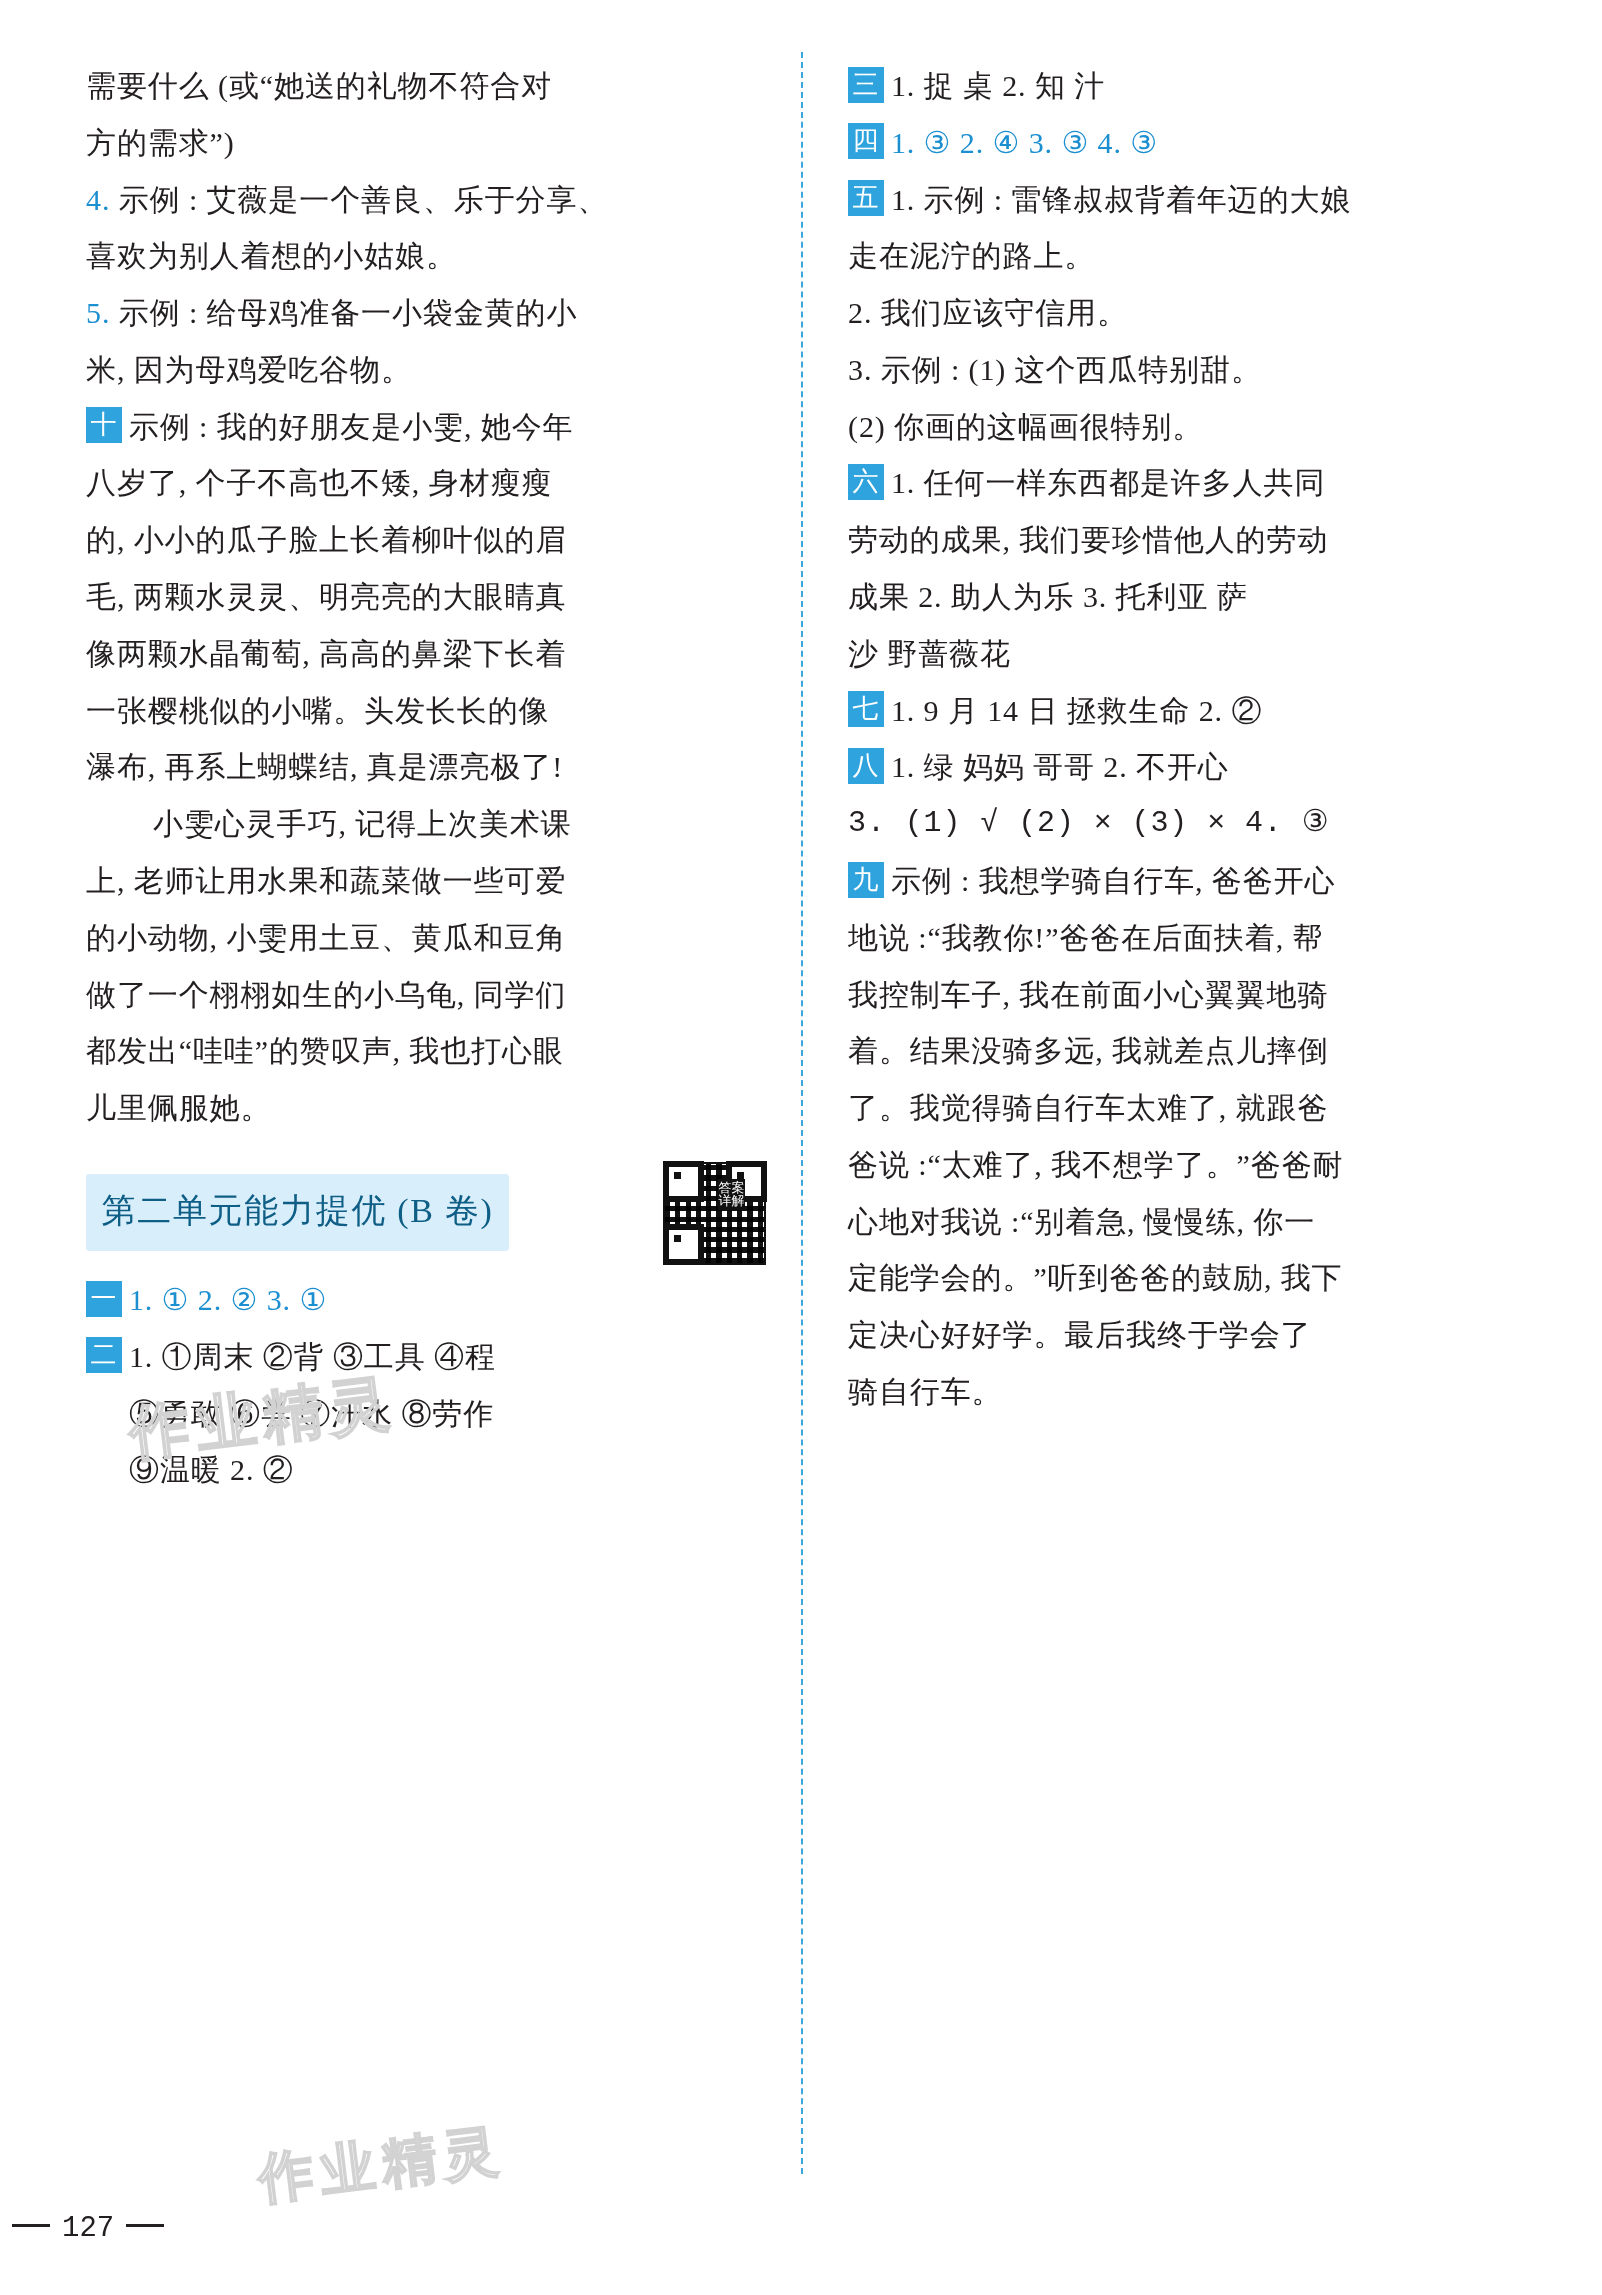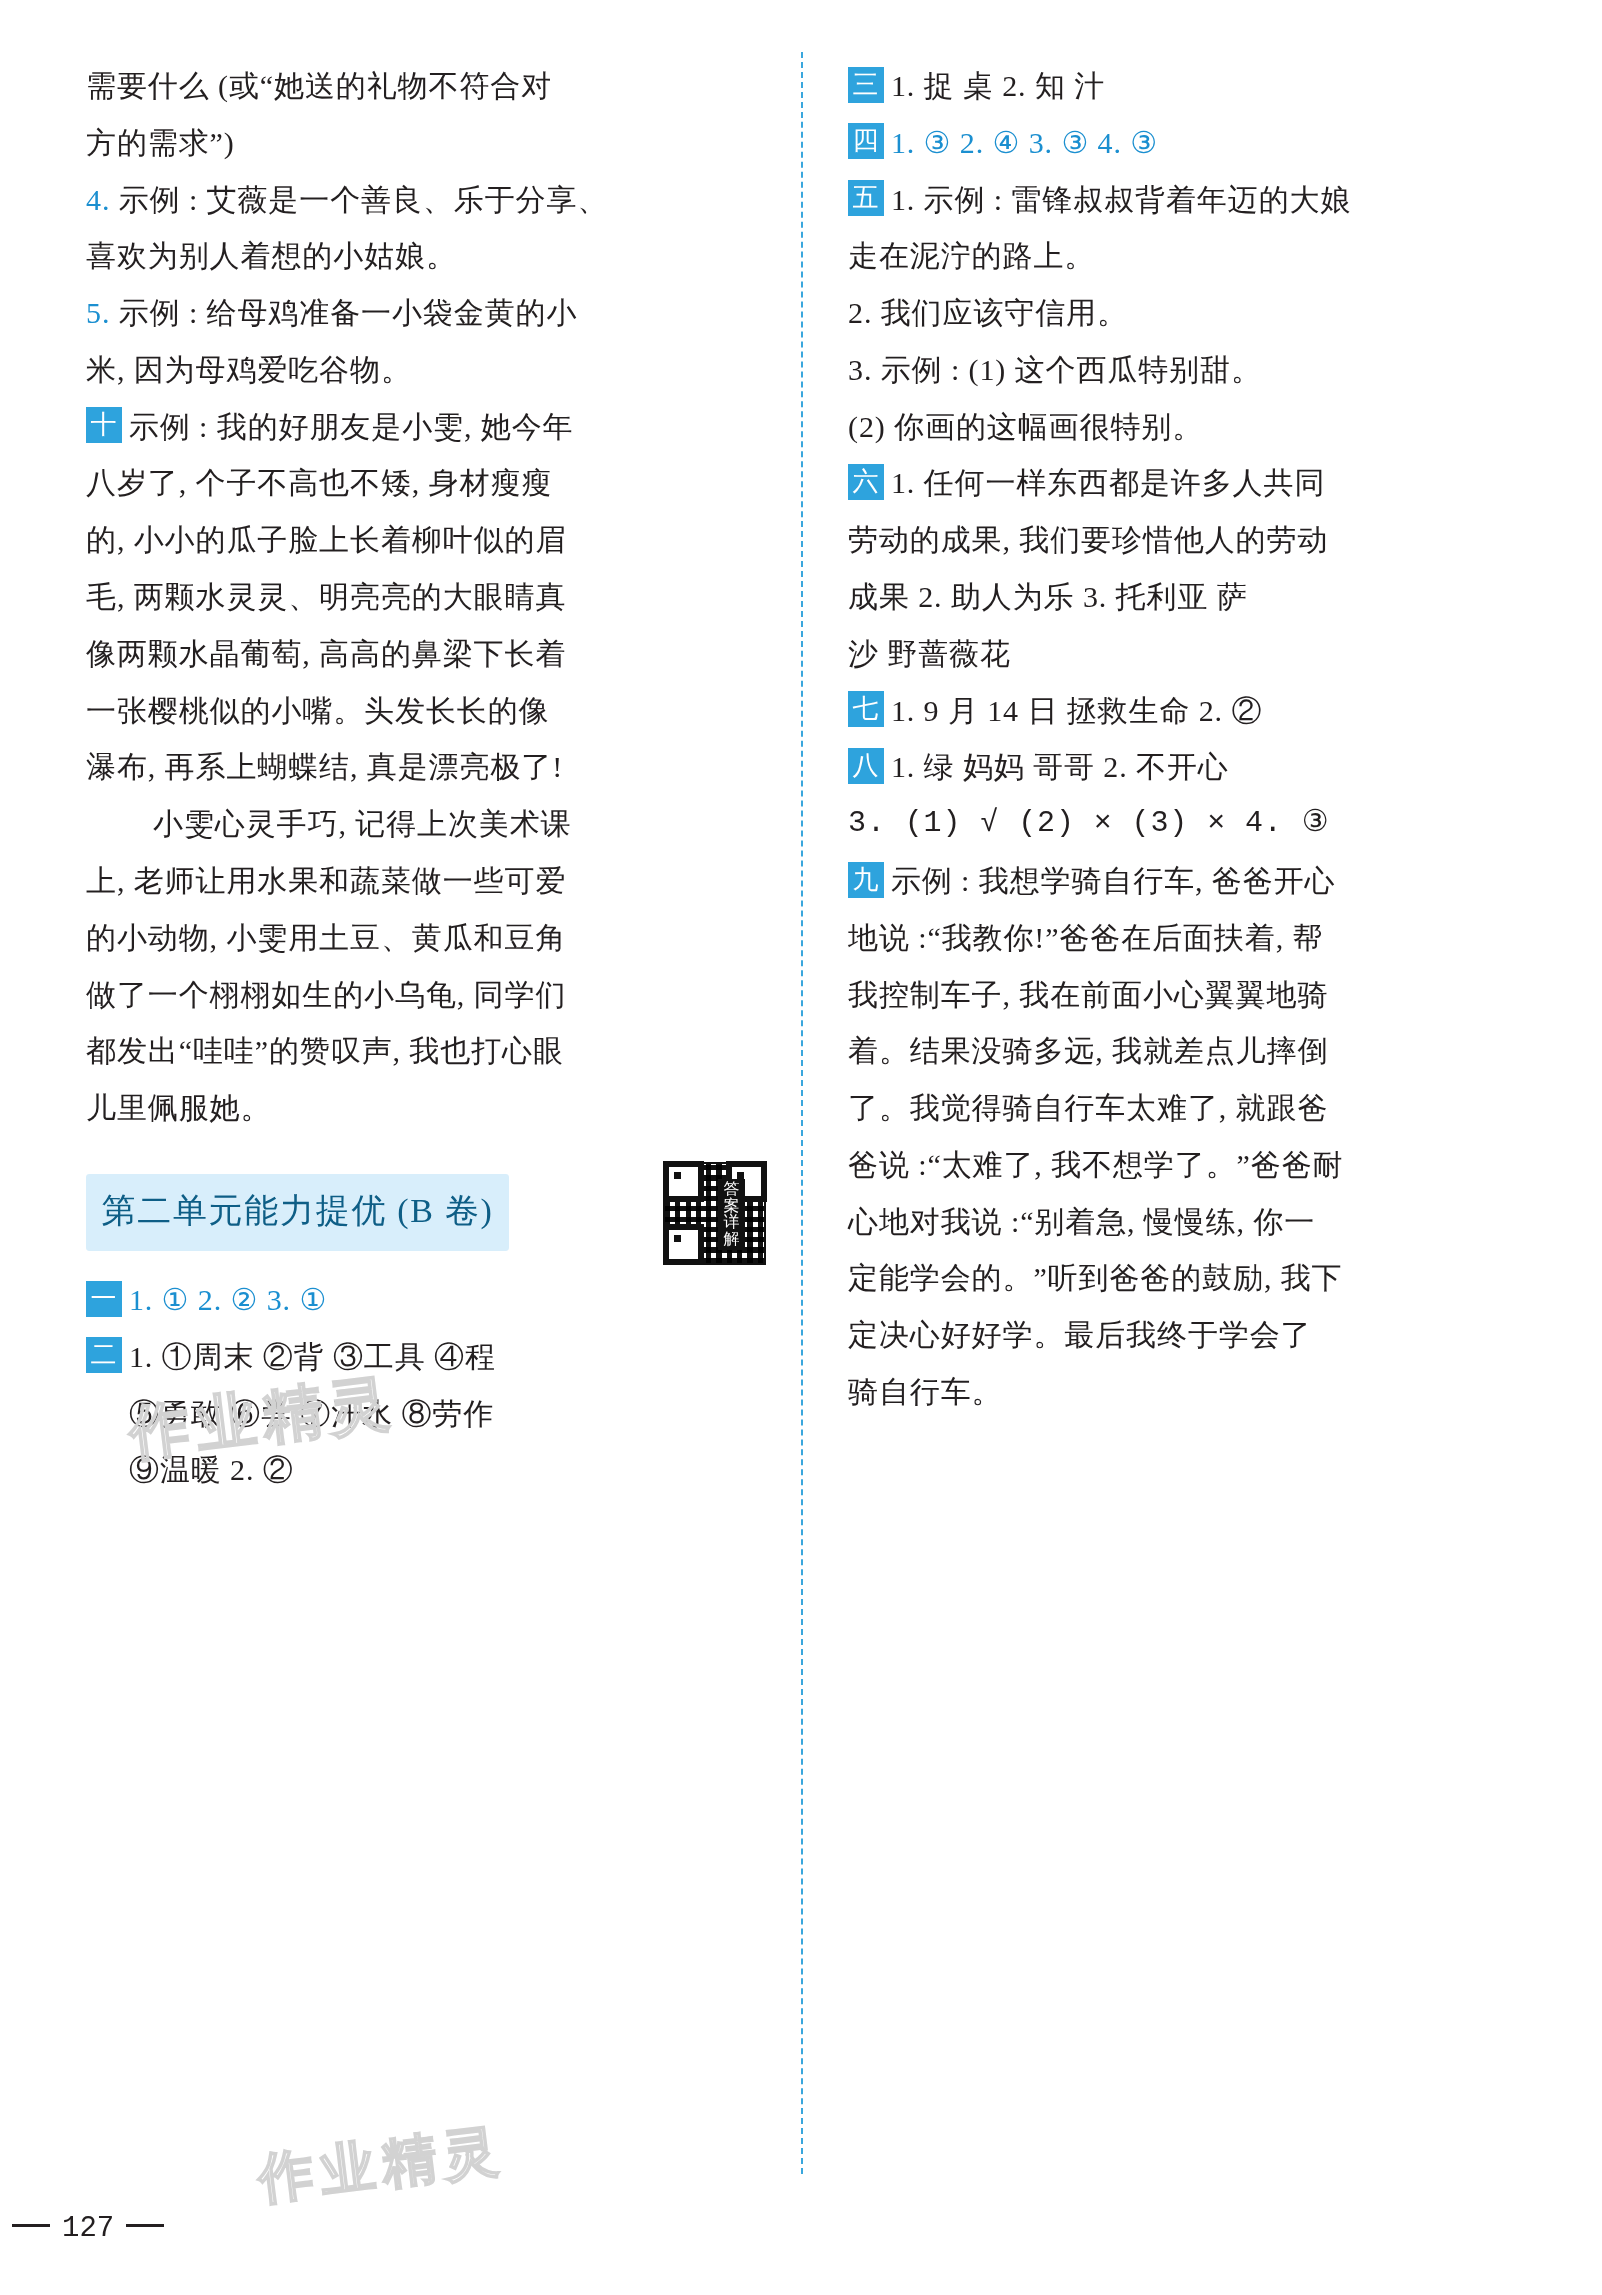--- a/index.html
+++ b/index.html
@@ -100,21 +100,21 @@
       repeating-linear-gradient(0deg, #111 0 5.2px, #fff 5.2px 10.3px);
     background-blend-mode: multiply;
     border: 2.6px solid #111;
     box-sizing: border-box;
   }
   .qr-label {
     position: absolute;
     right: 19px;
     top: 15.5px;
     width: 26px;
-    font-size: 16px;
+    font-size: 13px;
     color: #fff;
     background: #111;
     line-height: 1.05;
     text-align: center;
     letter-spacing: 0;
     padding: 1.7px 0.9px;
   }
   .qr-corner {
     position: absolute;
     width: 29px;

